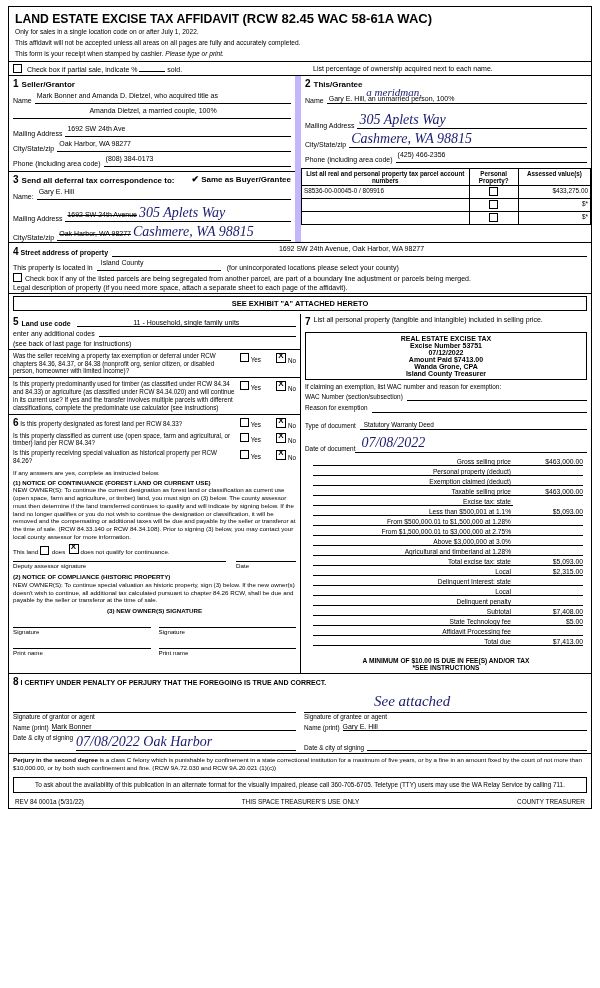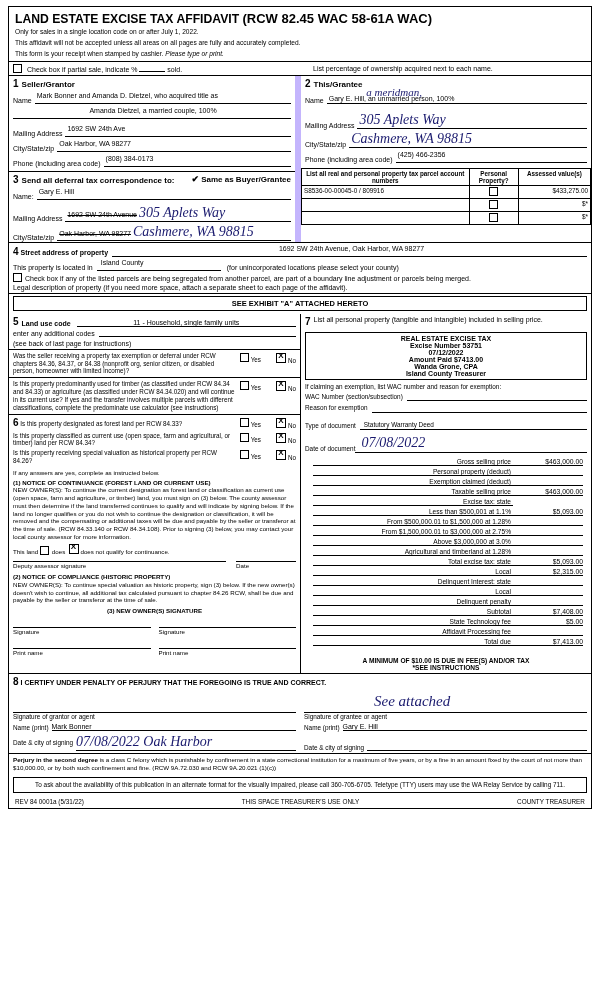--- a/index.html
+++ b/index.html
@@ -458,21 +458,21 @@
       <div style="flex:1;padding-right:8px;display:flex;align-items:flex-end">
         <span class="sig" style="margin-right:3px">Name (print)</span>
         <span style="flex:1;border-bottom:1px solid #000;font-size:7px">Mark Bonner</span>
       </div>
       <div style="flex:1;display:flex;align-items:flex-end">
         <span class="sig" style="margin-right:3px">Name (print)</span>
         <span style="flex:1;border-bottom:1px solid #000;font-size:7px">Gary E. Hill</span>
       </div>
     </div>
     <div class="two" style="margin-top:3px">
-      <div style="flex:1;padding-right:8px;display:flex;align-items:center">
+      <div style="flex:1;padding-right:8px;display:flex;align-items:flex-start">
         <span class="sig" style="margin-right:3px">Date &amp; city of signing</span>
         <span class="hand2" style="flex:1;border-bottom:1px solid #000">07/08/2022  Oak Harbor</span>
       </div>
       <div style="flex:1;display:flex;align-items:flex-end">
         <span class="sig" style="margin-right:3px">Date &amp; city of signing</span>
         <span style="flex:1;border-bottom:1px solid #000">&nbsp;</span>
       </div>
     </div>
   </div>
 

